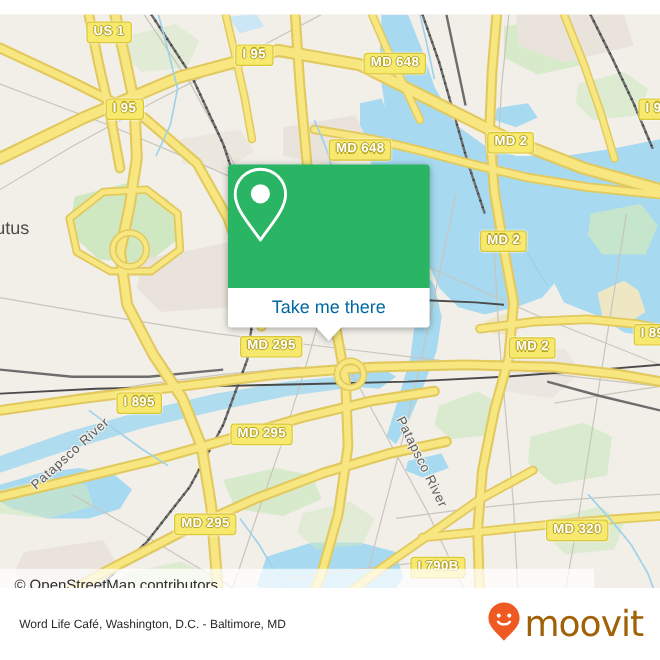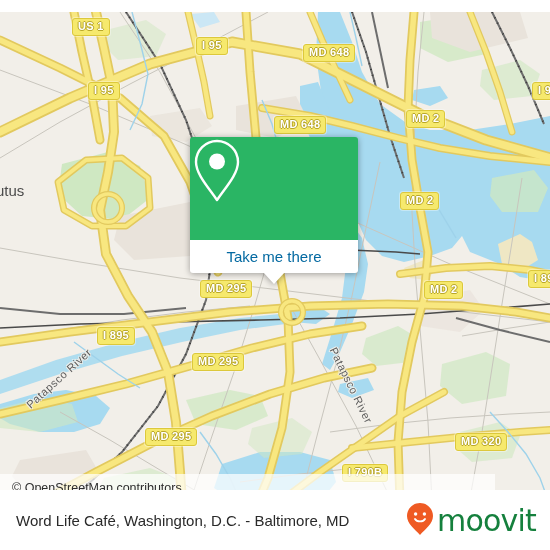--- a/index.html
+++ b/index.html
@@ -128,29 +128,29 @@
     position: absolute;
     left: 0; top: 490px;
     width: 550px; height: 60px;
     background: #ffffff;
     display: flex; align-items: center;
     justify-content: space-between;
     padding: 0 14px 0 16px;
     border-top: 1px solid #ffffff;
   }
   .footer-title {
-    font-size: 15px;
+    font-size: 10px;
     color: #2a2a2a;
     font-family: "Liberation Sans", sans-serif;
     white-space: nowrap;
   }
   .brand { display: flex; align-items: center; gap: 3px; }
   .brand-word {
     font-size: 30px;
-    color: #15803d;
+    color: #a16207;
     font-family: "DejaVu Sans", sans-serif;
     letter-spacing: -0.8px;
     line-height: 30px;
   }
 </style>
 </head>
 <body>
 
 <div id="root">
 

